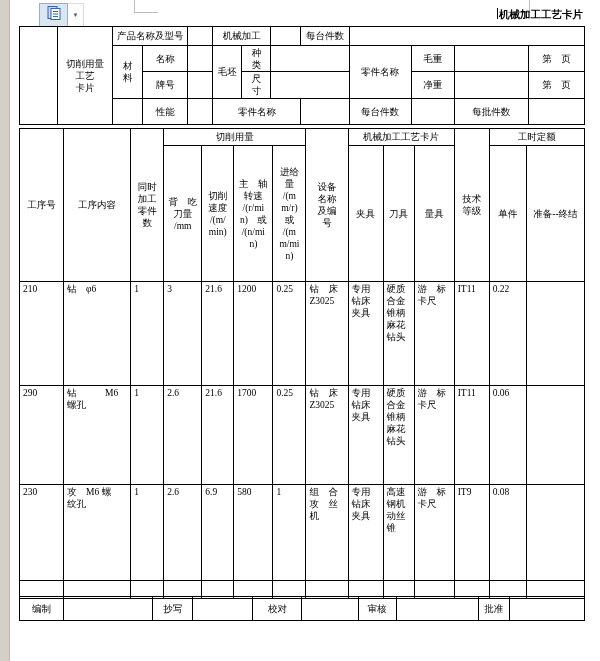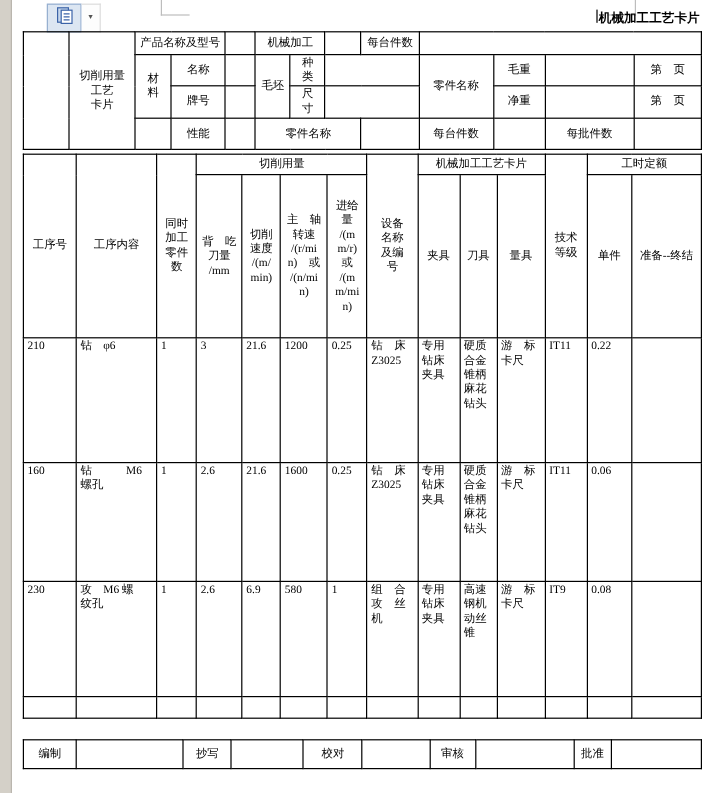--- a/index.html
+++ b/index.html
@@ -12,21 +12,21 @@
   .mark-left{position:absolute;left:134px;top:0;width:23px;height:12px;border-left:1px solid #bdbdbd;border-bottom:1px solid #bdbdbd}
   .mark-right{position:absolute;left:506px;top:0;width:23px;height:12px;border-right:1px solid #bdbdbd;border-bottom:1px solid #bdbdbd}
   .doc-title{position:absolute;left:19px;top:8px;width:564px;text-align:right;font-size:10.5px;font-weight:bold;line-height:13px}
   .cursor{display:inline-block;width:1px;height:11px;background:#000;vertical-align:-1px;margin-right:1px}
   table.grid{position:absolute;border-collapse:collapse;table-layout:fixed}
   .grid td{border:1px solid #000;padding:0;font-size:9.5px;line-height:12px;vertical-align:middle;
            text-align:center;overflow:hidden;white-space:pre-line}
   .grid td.d{vertical-align:top;text-align:left;padding:1px 1px 0 3px}
   #t-top{left:19px;top:26px;width:566px}
   #t-body{left:19px;top:128px;width:566px}
-  #t-foot{left:19px;top:616px;width:566px}
+  #t-foot{left:19px;top:596px;width:566px}
 </style>
 </head>
 <body>
 
 <div class="side-strip"></div>
 
 <div class="paste-group">
   <div class="paste-btn">
     <span>
       <svg width="16" height="16" viewBox="0 0 16 16">
@@ -198,27 +198,27 @@
 麻花
 钻头</td>
     <td class="d">游　标
 卡尺</td>
     <td class="d">IT11</td>
     <td class="d">0.22</td>
     <td class="d"></td>
   </tr>
 
   <tr style="height:99px">
-    <td class="d">160</td>
+    <td class="d">290</td>
     <td class="d">钻　　　M6
 螺孔</td>
     <td class="d">1</td>
     <td class="d">2.6</td>
     <td class="d">21.6</td>
-    <td class="d">1600</td>
+    <td class="d">1700</td>
     <td class="d">0.25</td>
     <td class="d">钻　床
 Z3025</td>
     <td class="d">专用
 钻床
 夹具</td>
     <td class="d">硬质
 合金
 锥柄
 麻花

